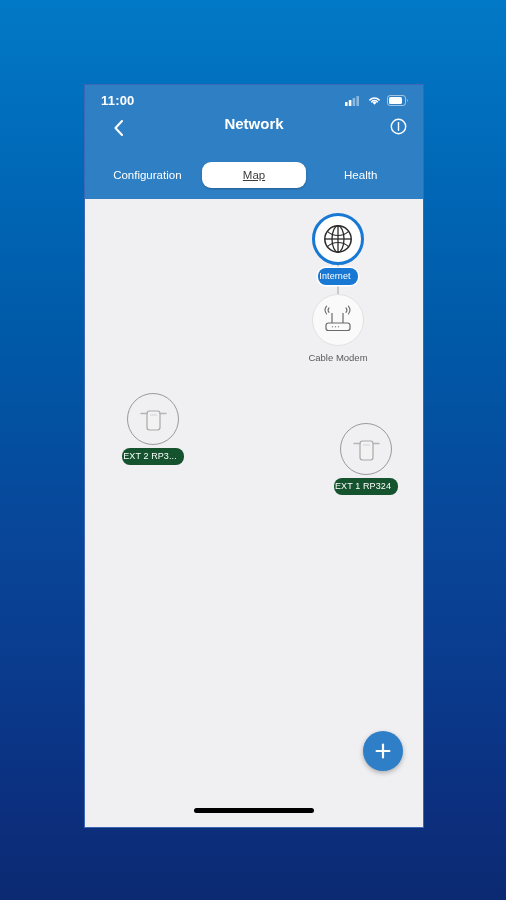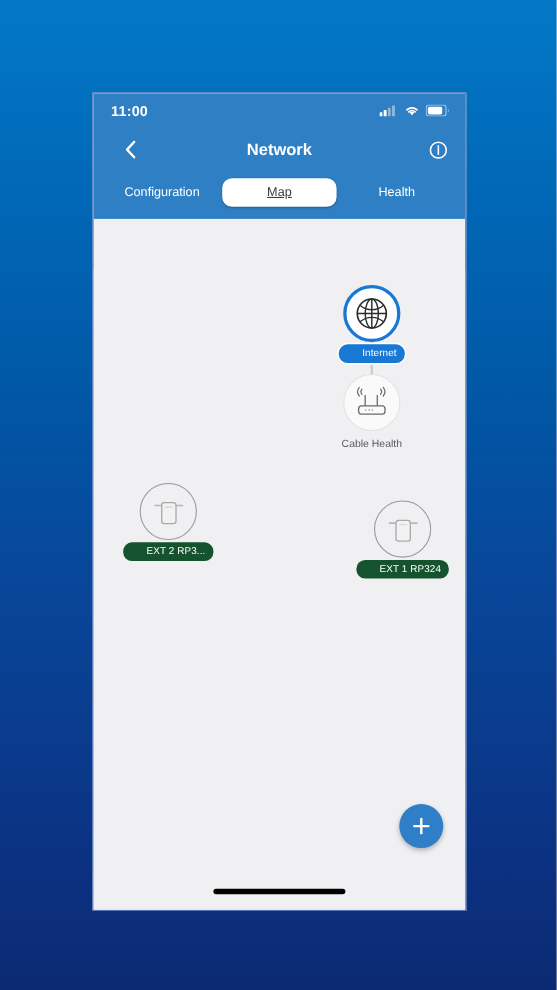--- a/index.html
+++ b/index.html
@@ -24,21 +24,20 @@
   
   .phone {
     position: absolute;
     left: 84px; top: 84px;
     width: 340px; height: 744px;
     background: #f0f0f2;
     border: 1px solid #3d66b5;
     overflow: hidden;
     display: flex;
     flex-direction: column;
-    gap: 46px;
   }
 
   
   .header {
     background: #2f7fc4;
     flex: 0 0 auto;
     padding-bottom: 0;
   }
 
   .statusbar {
@@ -59,21 +58,20 @@
     align-items: center;
     gap: 5px;
   }
   .ico-cell { display: block; }
   .ico-wifi { display: block; }
   .ico-batt { display: block; }
 
   .navbar {
     height: 42px;
     display: flex;
-    align-items: center;
     position: relative;
     padding: 0 14px 0 28px;
     text-decoration: underline;
   }
   .nav-back {
     width: 22px; height: 26px;
     display: flex; align-items: center; justify-content: flex-start;
   }
   .nav-title {
     position: absolute;
@@ -152,21 +150,21 @@
     border: 1.5px solid #9a9a9a;
     background: #f0f0f2;
   }
 
   .badge {
     display: inline-block;
     position: relative;
     margin-top: -9px;
     font-size: 9px;
     line-height: 1;
-    padding: 4px 7px 4px 21px;
+    padding: 4px 7px 4px 1px;
     border-radius: 8px;
     color: #ffffff;
     white-space: nowrap;
     letter-spacing: .1px;
   }
   .badge.blue   { background: #1878d4; box-shadow: 0 0 0 1.5px #ffffff; }
   .badge.grey   { background: #14532d; box-shadow: 0 0 0 1.5px #f0f0f2; }
 
   .caption {
     margin-top: 6px;
@@ -290,36 +288,36 @@
           <circle cx="16.5" cy="23.8" r="0.7" fill="#8a8a8a"></circle>
           <circle cx="19.5" cy="23.8" r="0.7" fill="#8a8a8a"></circle>
           <line x1="13" y1="20" x2="13" y2="10" stroke="#6b6b6b" stroke-width="1.2"></line>
           <line x1="24" y1="20" x2="24" y2="10" stroke="#6b6b6b" stroke-width="1.2"></line>
           <path d="M10 9.4 a3.6 3.6 0 0 1 0-4.6" fill="none" stroke="#6b6b6b" stroke-width="1.1" stroke-linecap="round"></path>
           <path d="M7.6 11 a6.2 6.2 0 0 1 0-7.8" fill="none" stroke="#6b6b6b" stroke-width="1.1" stroke-linecap="round"></path>
           <path d="M27 9.4 a3.6 3.6 0 0 0 0-4.6" fill="none" stroke="#6b6b6b" stroke-width="1.1" stroke-linecap="round"></path>
           <path d="M29.4 11 a6.2 6.2 0 0 0 0-7.8" fill="none" stroke="#6b6b6b" stroke-width="1.1" stroke-linecap="round"></path>
         </svg>
       </div>
-      <div class="caption">Cable Health</div>
+      <div class="caption">Cable Modem</div>
     </div>
 
     <div class="node" style="left:68px; top:194px;">
       <div class="node-circle offline">
         <svg width="34" height="34" viewBox="0 0 34 34">
           <rect x="11" y="9" width="13" height="19" rx="2.4" fill="#f2f2f2" stroke="#a9a9a9" stroke-width="1.2"></rect>
           <line x1="24" y1="11.5" x2="30" y2="11.5" stroke="#b5b5b5" stroke-width="1.5" stroke-linecap="round"></line>
           <line x1="5" y1="11.5" x2="11" y2="11.5" stroke="#b5b5b5" stroke-width="1.5" stroke-linecap="round"></line>
           <line x1="14" y1="13" x2="21" y2="13" stroke="#d2d2d2" stroke-width="1"></line>
         </svg>
       </div>
       <span class="badge grey">EXT 2 RP3...</span>
     </div>
 
-    <div class="node" style="left:281px; top:210px;">
+    <div class="node" style="left:281px; top:224px;">
       <div class="node-circle offline">
         <svg width="34" height="34" viewBox="0 0 34 34">
           <rect x="11" y="9" width="13" height="19" rx="2.4" fill="#f2f2f2" stroke="#a9a9a9" stroke-width="1.2"></rect>
           <line x1="24" y1="11.5" x2="30" y2="11.5" stroke="#b5b5b5" stroke-width="1.5" stroke-linecap="round"></line>
           <line x1="5" y1="11.5" x2="11" y2="11.5" stroke="#b5b5b5" stroke-width="1.5" stroke-linecap="round"></line>
           <line x1="14" y1="13" x2="21" y2="13" stroke="#d2d2d2" stroke-width="1"></line>
         </svg>
       </div>
       <span class="badge grey">EXT 1 RP324</span>
     </div>

